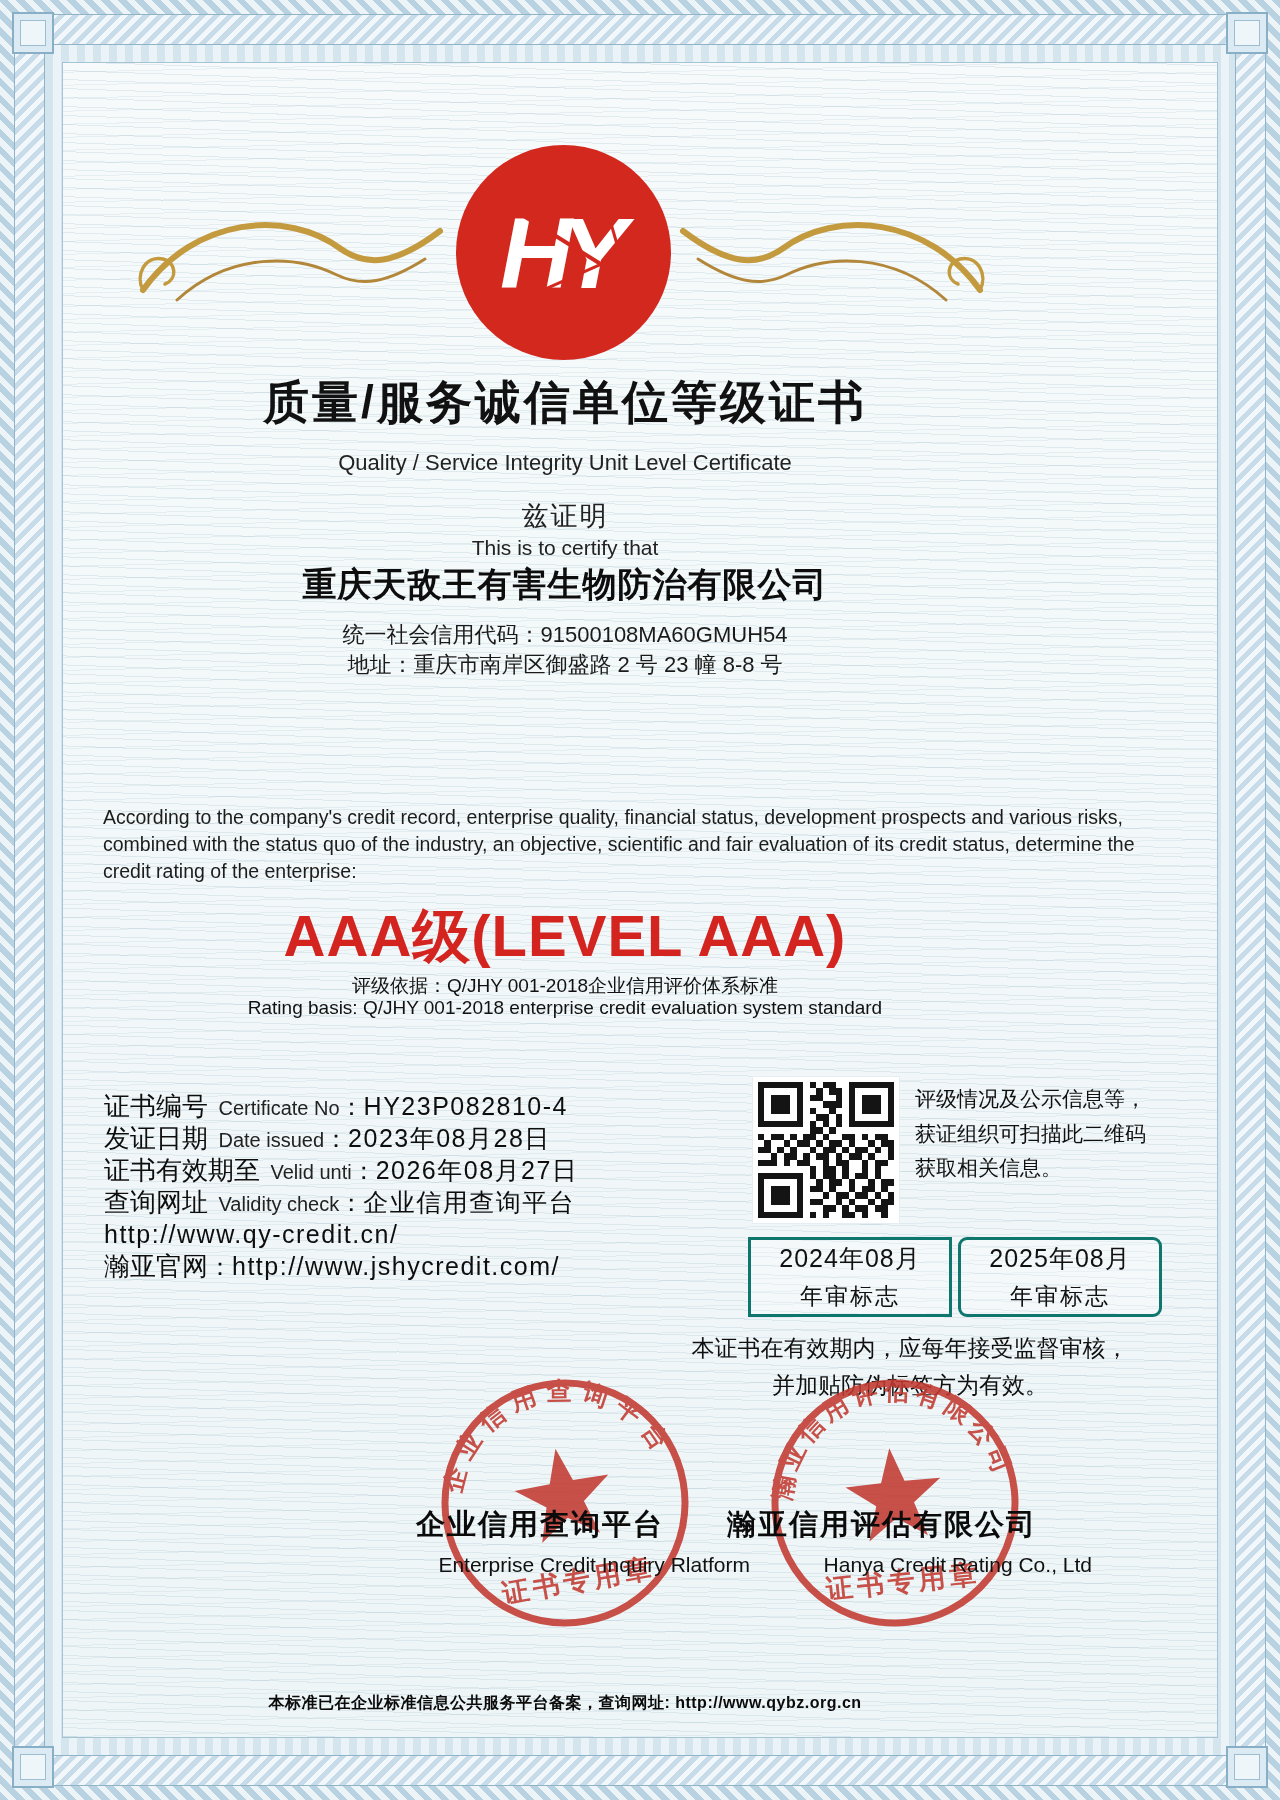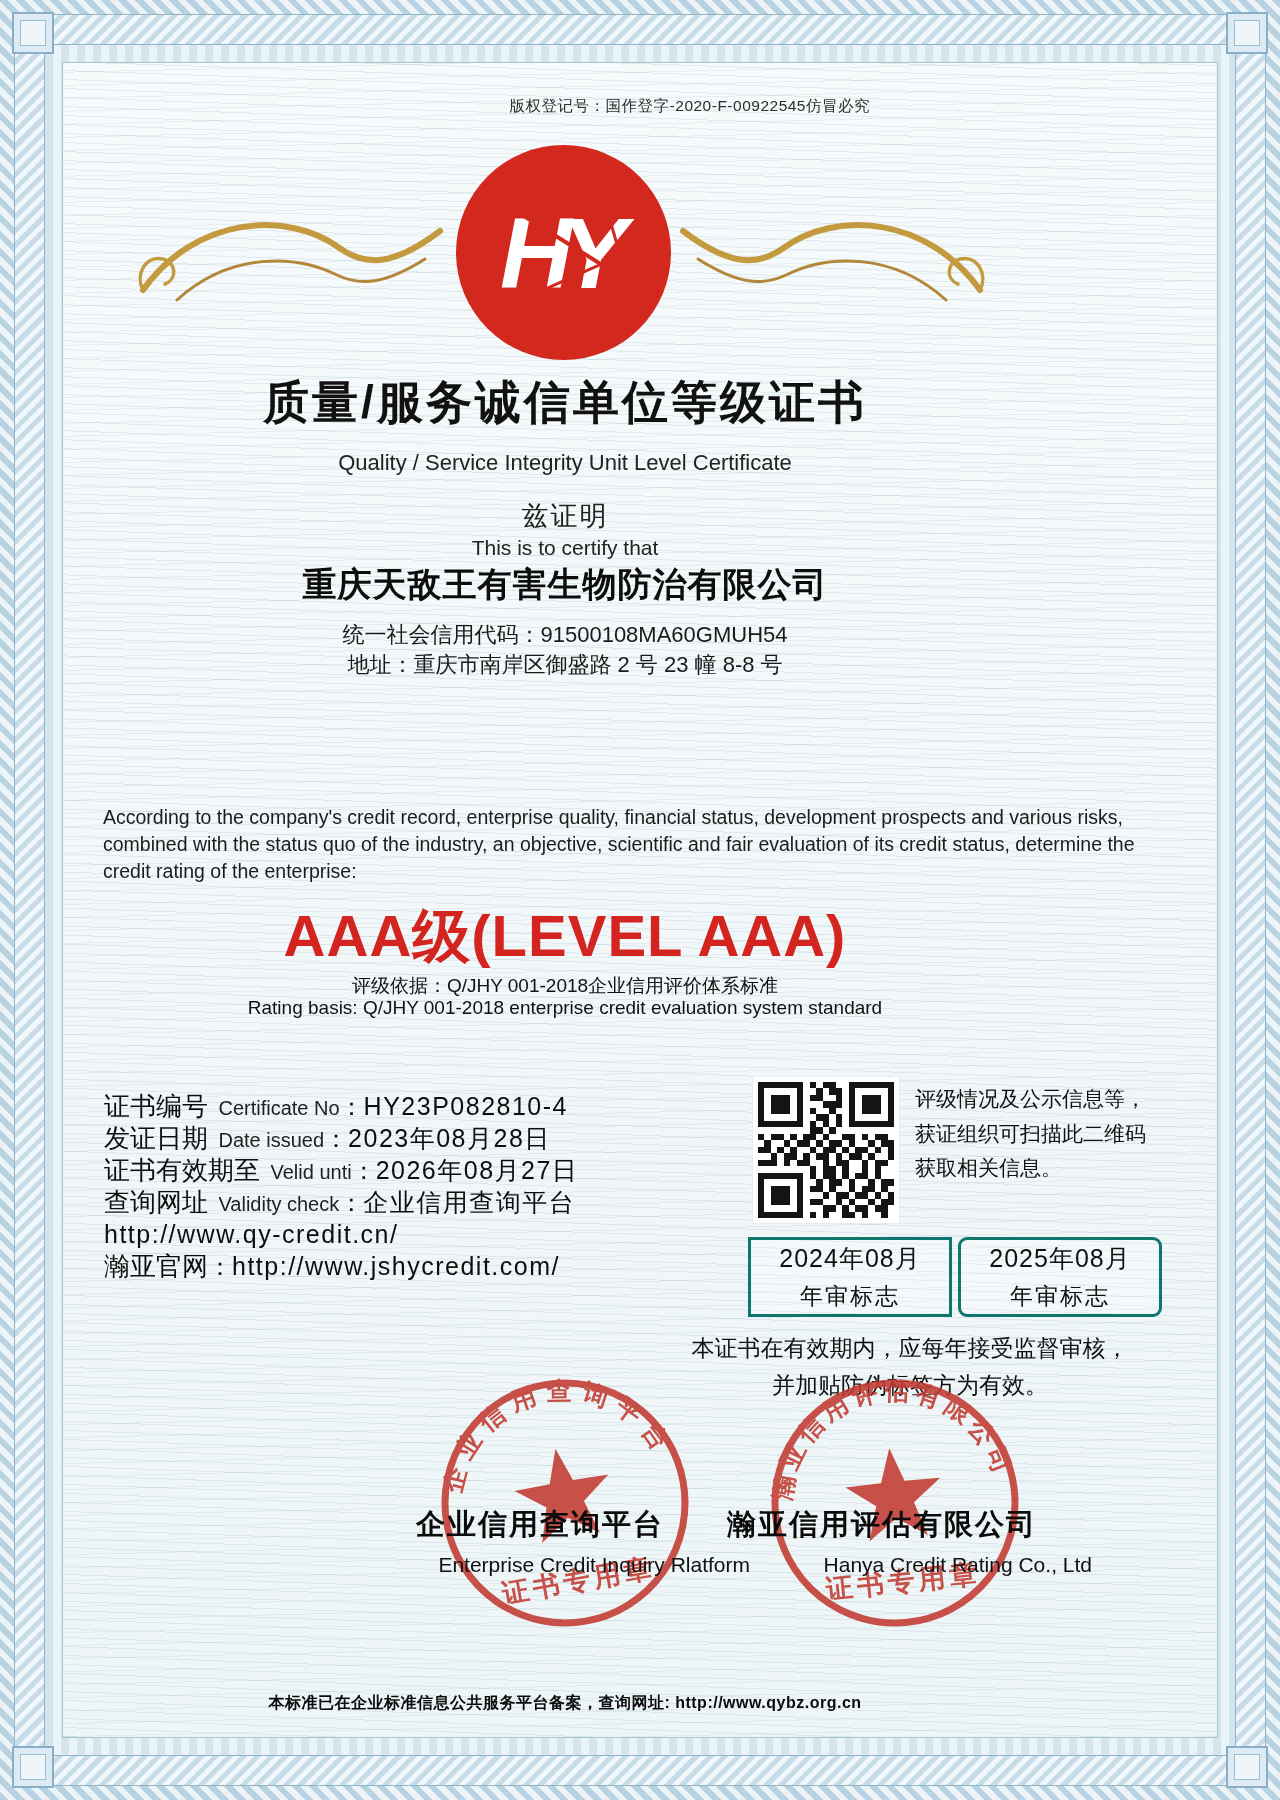--- a/index.html
+++ b/index.html
@@ -95,21 +95,20 @@
 <div id="page">
   <div class="frame-a"></div>
   <div class="frame-b"></div>
   <div class="frame-c"></div>
   <div class="corner tl"></div>
   <div class="corner tr"></div>
   <div class="corner bl"></div>
   <div class="corner br"></div>
   <div class="paper"></div>
 
-  <div class="copyright">版权登记号：国作登字-2020-F-00922545仿冒必究</div>
 
   <svg class="flourish left" width="320" height="120" viewBox="0 0 320 120">
     <path d="M8 95 C60 22, 152 14, 206 54 C232 72, 260 70 305 36" fill="none" stroke="#c49a3f" stroke-width="6" stroke-linecap="round"></path>
     <path d="M42 105 C96 56, 162 60, 202 80 C227 92, 252 88 290 64" fill="none" stroke="#b3873a" stroke-width="3" stroke-linecap="round"></path>
     <path d="M8 95 C0 80, 10 60, 28 64 C41 67, 43 84, 30 89" fill="none" stroke="#c49a3f" stroke-width="3.5" stroke-linecap="round"></path>
   </svg>
   <svg class="flourish right" width="320" height="120" viewBox="0 0 320 120">
     <path d="M8 95 C60 22, 152 14, 206 54 C232 72, 260 70 305 36" fill="none" stroke="#c49a3f" stroke-width="6" stroke-linecap="round"></path>
     <path d="M42 105 C96 56, 162 60, 202 80 C227 92, 252 88 290 64" fill="none" stroke="#b3873a" stroke-width="3" stroke-linecap="round"></path>
     <path d="M8 95 C0 80, 10 60, 28 64 C41 67, 43 84, 30 89" fill="none" stroke="#c49a3f" stroke-width="3.5" stroke-linecap="round"></path>

